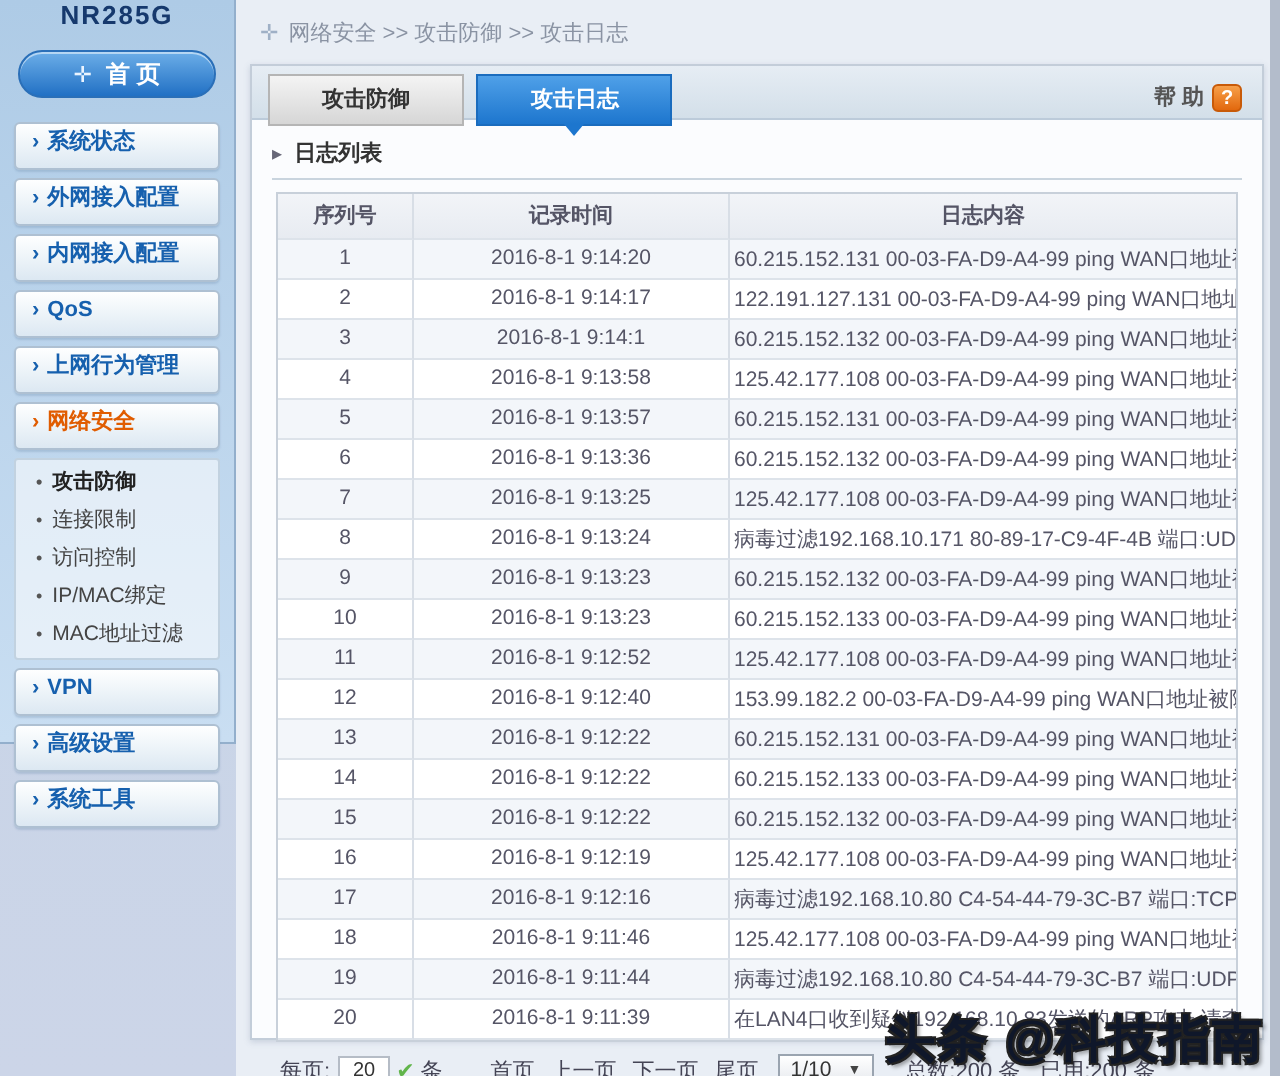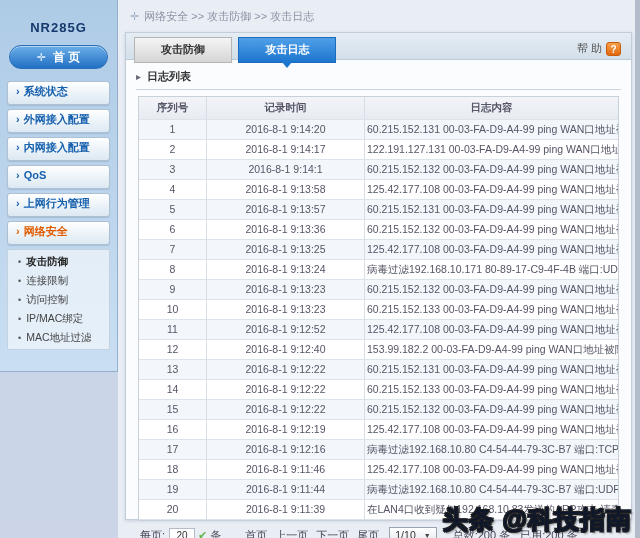--- a/index.html
+++ b/index.html
@@ -7,21 +7,21 @@
   body {
     position:relative; overflow:hidden;
     font-family:"Liberation Sans","DejaVu Sans",sans-serif;
     background:linear-gradient(#c4d4e6,#ccd5e8);
   }
   
   .sidebar {
     position:absolute; left:0; top:0; width:118px; height:372px;
     background:linear-gradient(180deg,#aecbe6,#c9def2);
     border-right:1px solid #93afcc; border-bottom:1px solid #93afcc;
-    padding-top:20px;
+    padding-top:0;
   }
   .device-title { text-align:center; font-size:13px; font-weight:bold; color:#16396d; letter-spacing:1px; margin-bottom:10px; }
   .home-btn {
     margin:0 9px 12px 9px; height:24px; border-radius:12px;
     background:linear-gradient(180deg,#6caee8,#2170c4);
     border:1px solid #2a6fb8; box-shadow:inset 0 1px 0 rgba(255,255,255,.5);
     display:flex; align-items:center; justify-content:center; gap:7px;
     color:#fff; font-size:12px; font-weight:bold; cursor:pointer;
   }
   .home-icon { font-size:11px; font-weight:bold; color:#eaf4ff; }
@@ -64,21 +64,21 @@
     position:relative; display:inline-block; padding:4px 26px 5px 26px;
     font-size:11px; font-weight:bold; cursor:pointer; vertical-align:bottom;
   }
   .tab.inactive { background:linear-gradient(180deg,#f4f4f4,#d6d6d6); color:#333; border:1px solid #b5b5b5; }
   .tab.active { background:linear-gradient(180deg,#4fa0e8,#1d76ce); color:#fff; border:1px solid #1a6cbe; margin-left:2px; }
   .tab.active::after {
     content:""; position:absolute; left:50%; bottom:-6px; margin-left:-5px;
     border-left:5px solid transparent; border-right:5px solid transparent; border-top:6px solid #1d76ce;
   }
   .help { position:absolute; right:10px; top:8px; display:flex; align-items:center; gap:4px; cursor:pointer; }
-  .help-label { font-size:11px; font-weight:normal; color:#555; }
+  .help-label { font-size:11px; font-weight:bold; color:#555; }
   .help-icon {
     width:15px; height:14px; border-radius:3px; text-align:center; line-height:14px;
     background:linear-gradient(180deg,#f7a04a,#e2680e); border:1px solid #c85a08;
     color:#fff; font-size:10px; font-weight:bold;
   }
   .section-title { margin:9px 0 5px 10px; font-size:11px; font-weight:bold; color:#333; }
   .section-title .tri { color:#6a7florida; color:#667; font-size:10px; margin-right:3px; }
   .section-line { margin:0 10px; border-bottom:1px solid #c9d4de; }
   
   .logtable { margin:6px 12px 0 12px; border:1px solid #c8d0da; font-size:10.5px; }
@@ -157,20 +157,32 @@
       <span class="bullet">•</span><span>访问控制</span>
     </div>
       <div class="submenu-item">
       <span class="bullet">•</span><span>IP/MAC绑定</span>
     </div>
       <div class="submenu-item">
       <span class="bullet">•</span><span>MAC地址过滤</span>
     </div>
     </div>
 
+  <div>
+
+  <div class="menu-btn">
+      <span class="chev">›</span><span>VPN</span>
+    </div>
+      <div class="menu-btn">
+      <span class="chev">›</span><span>高级设置</span>
+    </div>
+      <div class="menu-btn">
+      <span class="chev">›</span><span>系统工具</span>
+    </div>
+    </div>
 </div>
 
 <div class="main">
   <div class="breadcrumb">
     <span class="bc-icon">✛</span>
     <span>网络安全 &gt;&gt; 攻击防御 &gt;&gt; 攻击日志</span>
   </div>
 
   <div class="panel">
     <div class="tabstrip">

